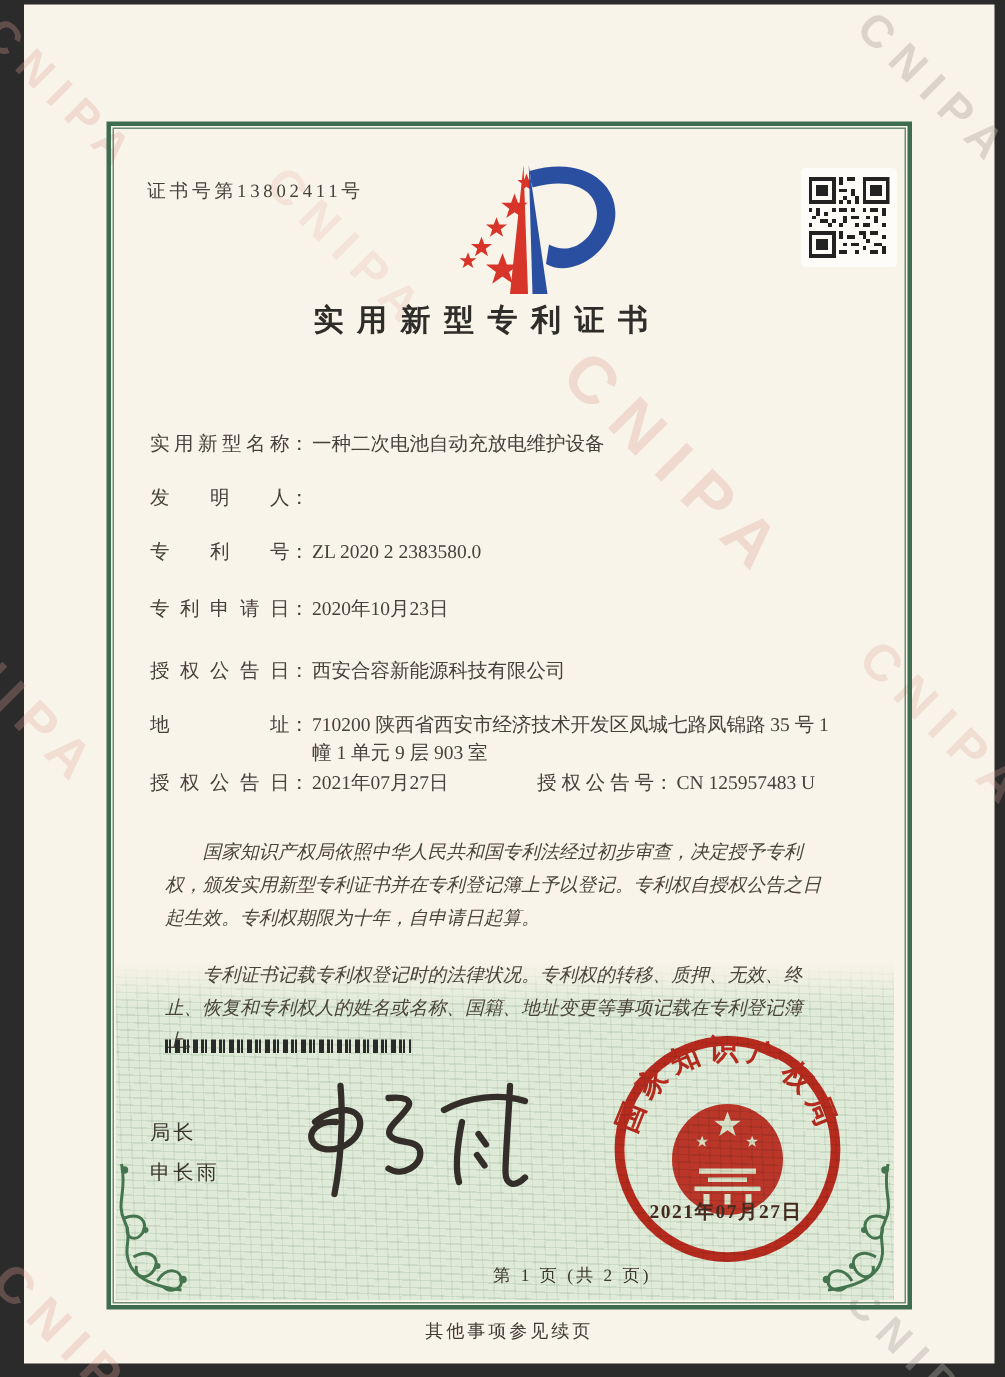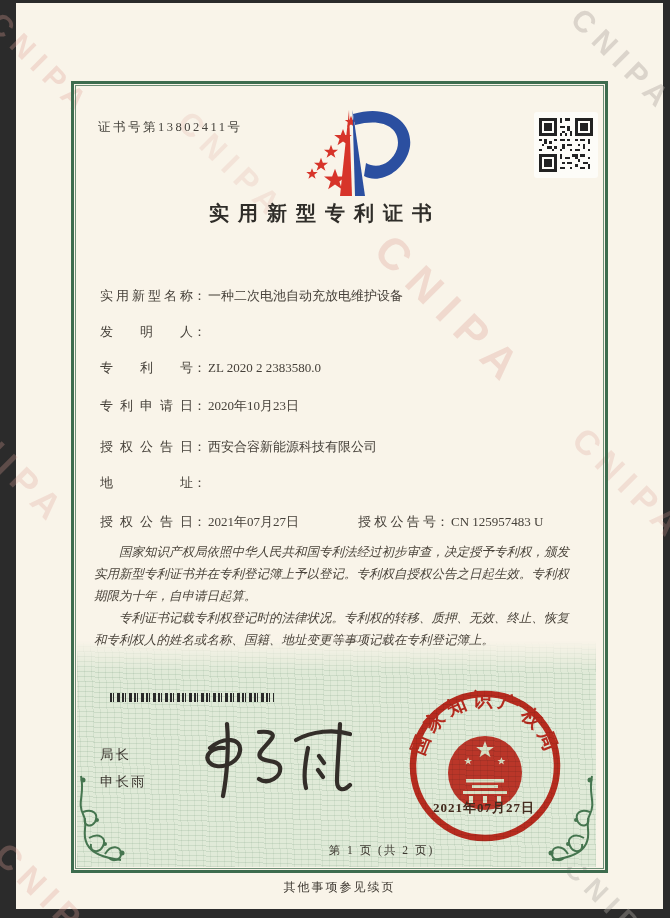--- a/index.html
+++ b/index.html
@@ -18,21 +18,21 @@
   .cert-no{position:absolute;left:98px;top:119px;font-size:12.5px;letter-spacing:2.5px;color:#45423c;text-align:right;}
   .title{position:absolute;left:71px;top:200px;width:499px;text-align:center;font-size:20px;font-weight:700;color:#2f2d29;letter-spacing:9px;padding-left:9px;box-sizing:border-box;}
   .field-row{position:absolute;left:100px;width:478px;display:flex;align-items:flex-start;font-size:13px;color:#46413a;line-height:19px;}
   .flabel{display:inline-block;width:93px;flex:none;text-align:justify;text-align-last:justify;}
   .fcolon{flex:none;margin:0 2px 0 0;}
   .fvalue{flex:1;}
   .fvalue.narrow{max-width:348px;}
   .fvalue.fixed{flex:none;width:150px;}
   .flabel.short{width:78px;}
   .paras{position:absolute;left:94px;top:541px;width:480px;font-size:12.5px;line-height:22px;color:#4a443b;font-style:italic;}
-  .paras p{margin:0;text-indent:2em;}
+  .paras p{margin:16px;text-indent:2em;}
   .barcode{position:absolute;left:110px;top:693px;width:164px;height:9px;
     background:repeating-linear-gradient(90deg,#2a2a2a 0 2px,transparent 2px 3px,#2a2a2a 3px 4px,transparent 4px 7px,#2a2a2a 7px 10px,transparent 10px 12px);}
   .signer{position:absolute;left:100px;top:746px;font-size:13.5px;color:#3a352e;letter-spacing:2px;}
   .signer div{margin-bottom:9px;}
   .signature{position:absolute;left:196px;top:718px;}
   .seal{position:absolute;left:406px;top:687px;mix-blend-mode:multiply;opacity:.95;}
   .seal-date{position:absolute;left:404px;top:799px;width:160px;text-align:center;font-size:13px;font-weight:700;color:#432a1e;letter-spacing:1px;z-index:6;}
   .page-info{position:absolute;left:71px;top:843px;width:621px;text-align:center;font-size:11.5px;letter-spacing:2px;color:#3c372f;}
   .footer-note{position:absolute;left:71px;top:879px;width:537px;text-align:center;font-size:12px;letter-spacing:2px;color:#3f3a33;}
   .qr-patch{position:absolute;left:534px;top:112px;width:64px;height:66px;background:#fdfcf8;border-radius:3px;display:flex;align-items:center;justify-content:center;}
@@ -153,20 +153,21 @@
     <span class="fvalue">2020年10月23日</span>
   </div>
   <div class="field-row" style="top:437px">
     <span class="flabel">授权公告日</span>
       <span class="fcolon">：</span>
     <span class="fvalue">西安合容新能源科技有限公司</span>
   </div>
   <div class="field-row" style="top:473px">
     <span class="flabel">地址</span>
       <span class="fcolon">：</span>
+    <span class="fvalue narrow">710200 陕西省西安市经济技术开发区凤城七路凤锦路 35 号 1 幢 1 单元 9 层 903 室</span>
   </div>
   <div class="field-row" style="top:512px">
     <span class="flabel">授权公告日</span>
       <span class="fcolon">：</span>
     <span class="fvalue fixed">2021年07月27日</span>
     <span class="flabel short">授权公告号</span>
       <span class="fcolon">：</span>
     <span class="fvalue">CN 125957483 U</span>
   </div>
 

